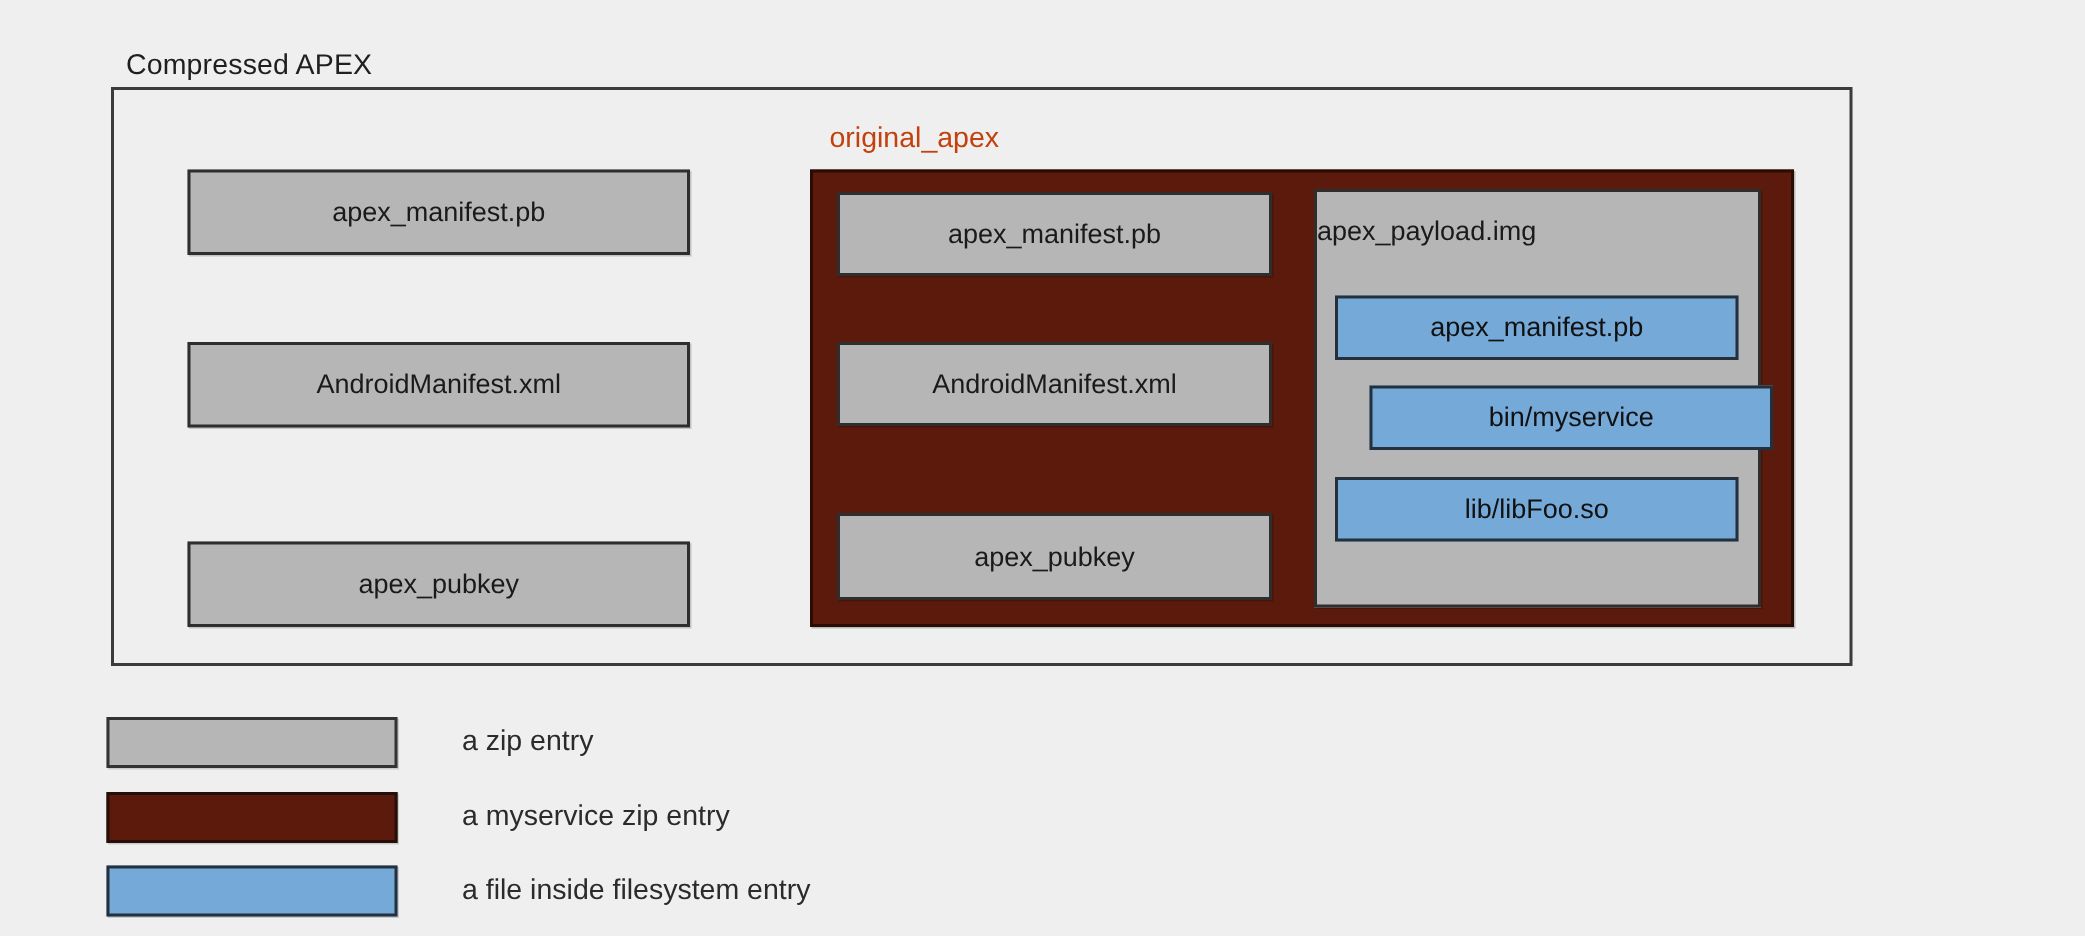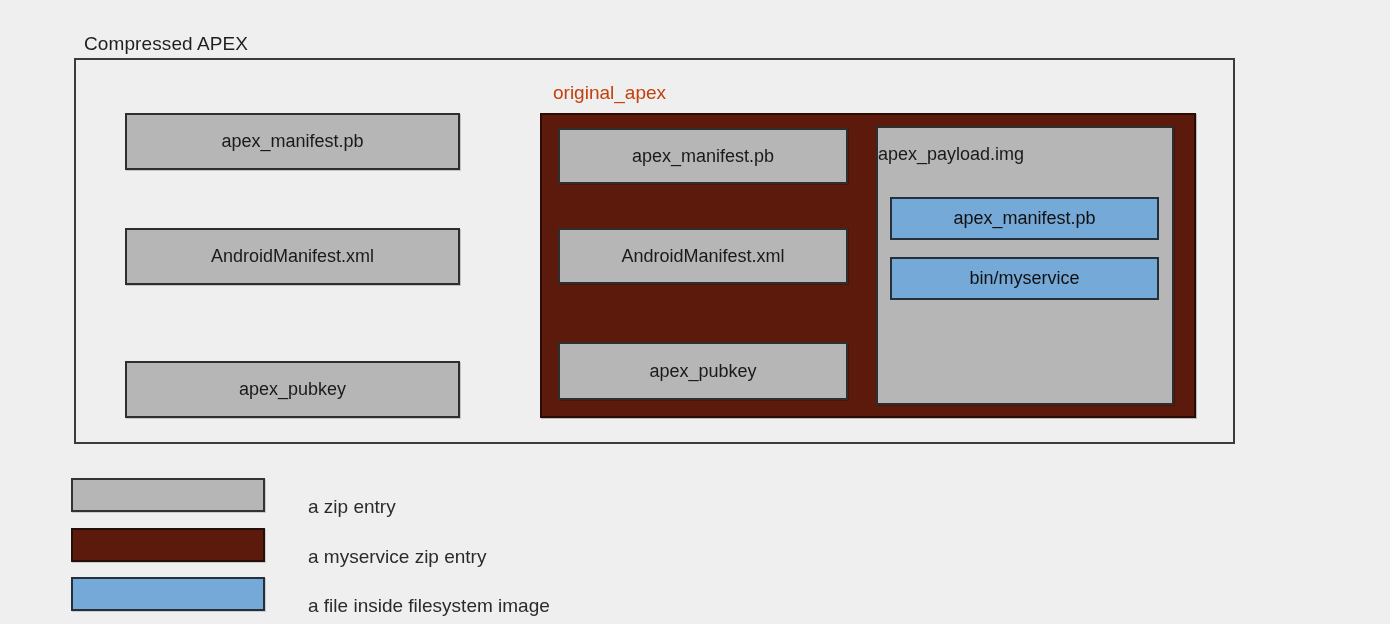--- a/index.html
+++ b/index.html
@@ -94,21 +94,21 @@
     background: #74a9d8;
     border: 2.5px solid #24303c;
     display: flex;
     align-items: center;
     justify-content: center;
     font-size: 18px;
     color: #111;
     left: 890px; width: 269px; height: 43px;
   }
   .fs-1 { top: 197px; }
-  .fs-2 { top: 257px; }
+  .fs-2 { top: 257px; margin-left: 23px; }
   .fs-3 { top: 318px; }
 
   
   .legend-swatch {
     left: 71px; width: 194px; height: 34px;
     border: 2.5px solid #333;
     box-shadow: 1px 1px 0 rgba(0,0,0,0.15);
   }
   .legend-swatch.s-zip { background: #b6b6b6; }
   .legend-swatch.s-compressed { background: #5b1a0b; border-color: #241008; }
@@ -118,21 +118,20 @@
   .sw-3 { top: 577px; }
 
   .legend-text {
     left: 308px;
     font-size: 19px;
     color: #2b2b2b;
     white-space: nowrap;
     height: 34px;
     display: flex;
     align-items: center;
-    margin-top: 12px;
   }
   .lt-1 { top: 478px; }
   .lt-2 { top: 528px; }
   .lt-3 { top: 577px; }
 </style>
 </head>
 <body>
 
 <div class="canvas">
 
@@ -171,25 +170,28 @@
   <div class="abs payload-panel">
     <div class="payload-title">apex_payload.img</div>
   </div>
 
   <div class="abs fs-file fs-1">
     <span>apex_manifest.pb</span>
   </div>
   <div class="abs fs-file fs-2">
     <span>bin/myservice</span>
   </div>
+  <div class="abs fs-file fs-3">
+    <span>lib/libFoo.so</span>
+  </div>
 
   <div class="legend">
     <div class="abs legend-swatch s-zip sw-1"></div>
     <div class="abs legend-text lt-1">a zip entry</div>
 
     <div class="abs legend-swatch s-compressed sw-2"></div>
     <div class="abs legend-text lt-2">a myservice zip entry</div>
 
     <div class="abs legend-swatch s-fsfile sw-3"></div>
-    <div class="abs legend-text lt-3">a file inside filesystem image</div>
+    <div class="abs legend-text lt-3">a file inside filesystem entry</div>
   </div>
 
 </div>
 
 </body></html>

